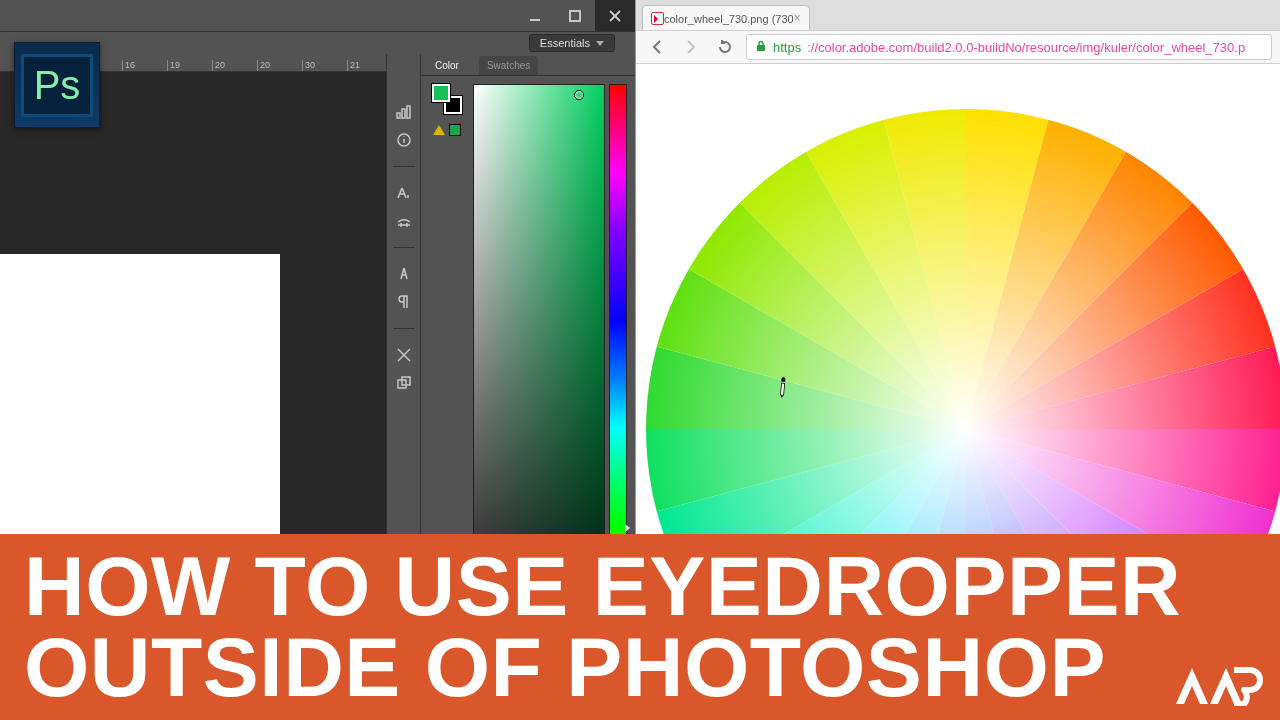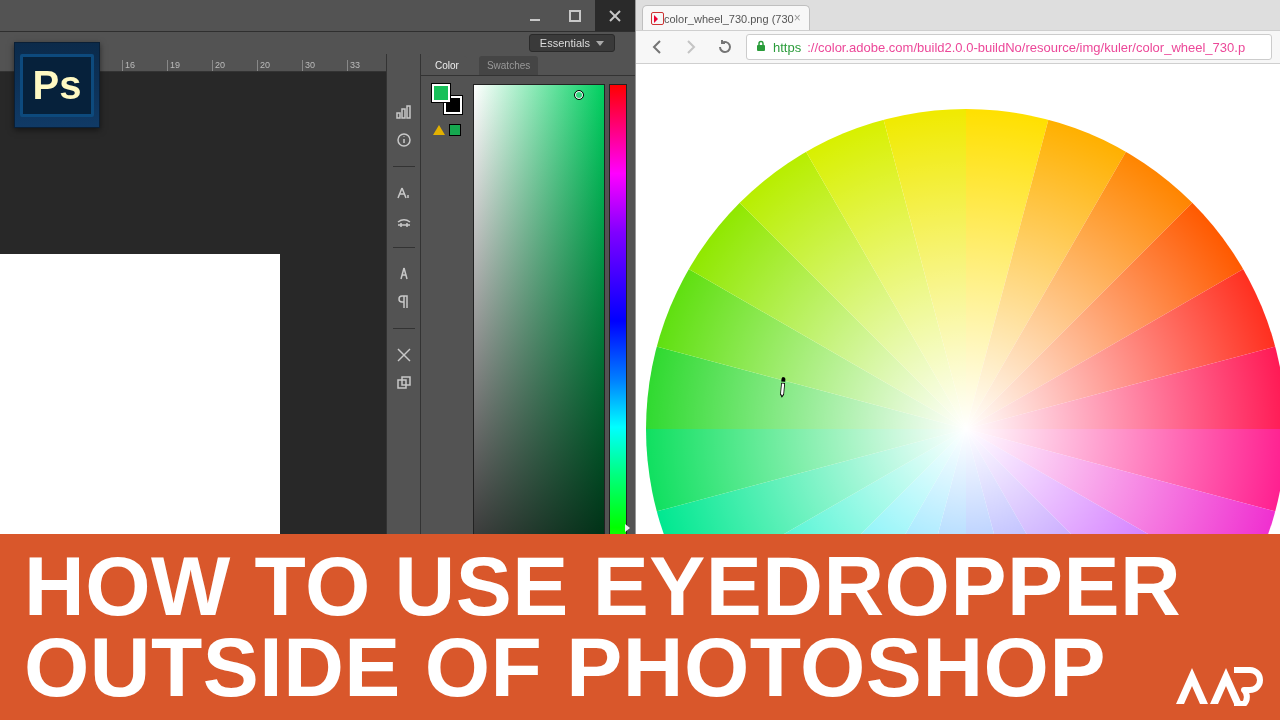--- a/index.html
+++ b/index.html
@@ -55,22 +55,22 @@
     background:linear-gradient(to bottom,
       #ff0000 0%, #ff00ff 15%, #8000ff 25%, #0000ff 40%, #0080ff 50%,
       #00ffff 58%, #00ff80 66%, #00ff00 75%, #80ff00 85%, #ffff00 92%,
       #ff8000 97%, #ff0000 100%);
   }
   .hue-arrow{position:absolute;right:-4px;top:75%;width:0;height:0;border-top:4px solid transparent;border-bottom:4px solid transparent;border-left:5px solid #eee;transform:translateY(-50%);}
 
   
   .ps-logo{position:absolute;left:14px;top:42px;width:86px;height:86px;
     background:linear-gradient(#0b2a4a,#103a66);border:1px solid #0a1f36;
-    display:flex;align-items:center;justify-content:center;font-family:Arial,sans-serif;font-weight:700;font-size:40px;
-    color:#fef9c3;box-shadow:0 2px 6px rgba(0,0,0,.5);}
+    display:flex;align-items:center;justify-content:center;font-family:Arial,sans-serif;font-weight:400;font-size:40px;
+    color:#86efac;box-shadow:0 2px 6px rgba(0,0,0,.5);}
   .ps-logo .inner{border:3px solid #0d4a7d;padding:6px 10px;border-radius:2px;background:#06213b;}
 
   
   .br-side{flex:1;background:#f1f1f1;display:flex;flex-direction:column;border-left:1px solid #999;}
   .tab-strip{height:30px;display:flex;align-items:flex-end;padding-left:6px;gap:4px;background:#dedede;}
   .tab{display:flex;align-items:flex-end;gap:0;background:#f7f7f7;border:1px solid #bfbfbf;border-bottom:none;border-top-left-radius:5px;border-top-right-radius:5px;padding:5px 8px;font-size:11px;color:#555;max-width:180px;}
   .tab .favicon{width:13px;height:13px;border:1px solid #c33;border-radius:2px;position:relative;}
   .tab .favicon::after{content:"";position:absolute;inset:2px;border-left:4px solid #e03;border-bottom:4px solid transparent;border-top:4px solid transparent;}
   .tab .x{color:#999;font-size:12px;}
   .addr-bar{height:34px;background:#f7f7f7;border-top:1px solid #cfcfcf;border-bottom:1px solid #cfcfcf;display:flex;align-items:center;padding:0 8px;gap:8px;}
@@ -129,21 +129,21 @@
     <div class="ps-body">
       <div class="canvas-col">
         <div class="ruler-h" data-interactable="true">
           <div class="tick">14</div>
           <div class="tick">15</div>
           <div class="tick">16</div>
           <div class="tick">19</div>
           <div class="tick">20</div>
           <div class="tick">20</div>
           <div class="tick">30</div>
-          <div class="tick">33</div>
+          <div class="tick">21</div>
         </div>
         <div class="canvas-wrap" data-interactable="true">
           <div class="canvas" data-interactable="true"></div>
         </div>
       </div>
 
       <div class="micro-col" data-interactable="false">
         <div class="pair">
           <div class="ico" data-interactable="true">
               <svg viewBox="0 0 16 16">

